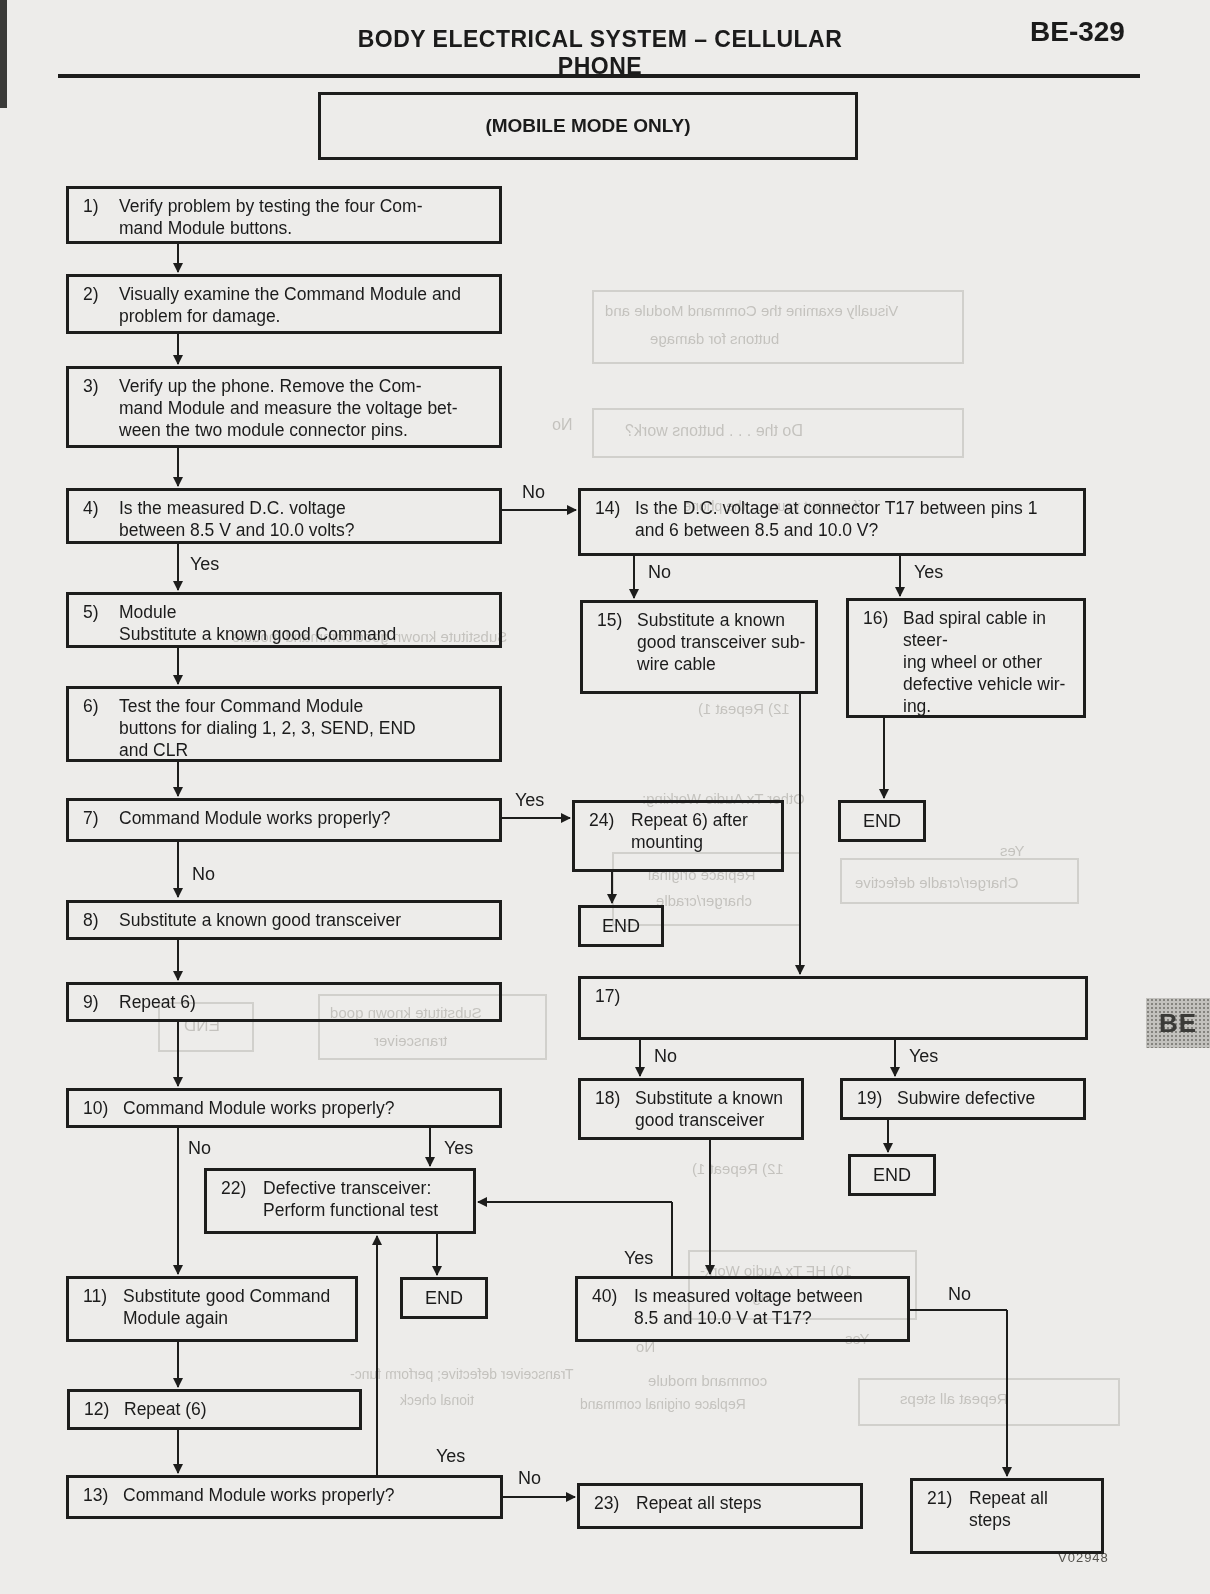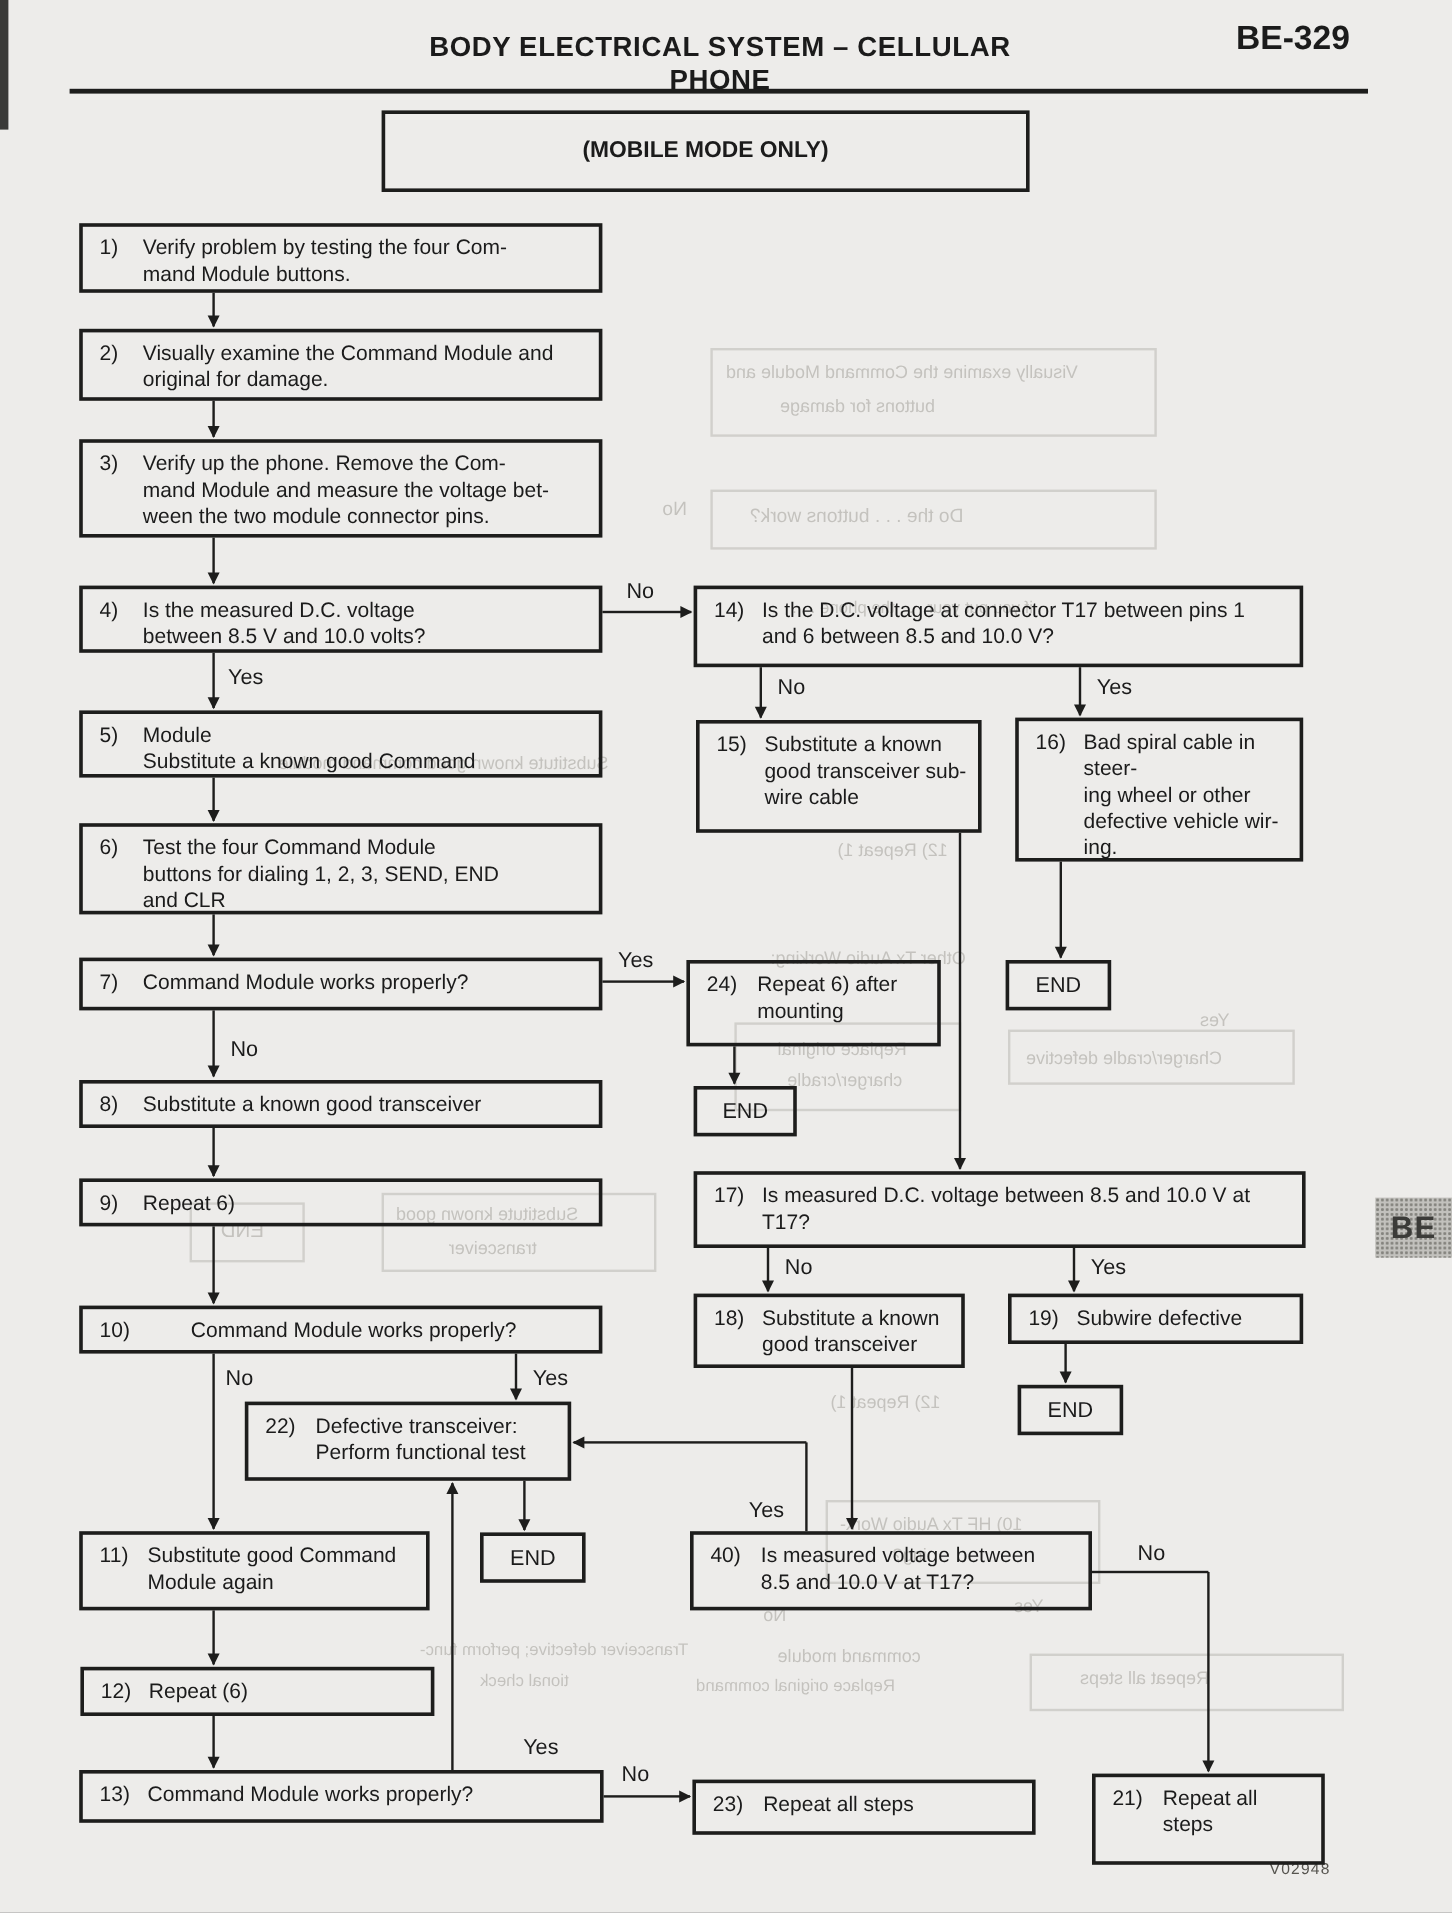--- a/index.html
+++ b/index.html
@@ -91,21 +91,21 @@
       <span class="num" style="width: 36px;">1)</span>
       <div class="lines">
         <div>Verify problem by testing the four Com-</div>
         <div>mand Module buttons.</div>
       </div>
     </div>
     <div class="node" style="left: 66px; top: 274px; width: 436px; height: 60px;">
       <span class="num" style="width: 36px;">2)</span>
       <div class="lines">
         <div>Visually examine the Command Module and</div>
-        <div>original for damage.</div>
+        <div>problem for damage.</div>
       </div>
     </div>
     <div class="node" style="left: 66px; top: 366px; width: 436px; height: 82px;">
       <span class="num" style="width: 36px;">3)</span>
       <div class="lines">
         <div>Verify up the phone. Remove the Com-</div>
         <div>mand Module and measure the voltage bet-</div>
         <div>ween the two module connector pins.</div>
       </div>
     </div>
@@ -142,21 +142,21 @@
       <div class="lines">
         <div>Substitute a known good transceiver</div>
       </div>
     </div>
     <div class="node" style="left: 66px; top: 982px; width: 436px; height: 40px;">
       <span class="num" style="width: 36px;">9)</span>
       <div class="lines">
         <div>Repeat 6)</div>
       </div>
     </div>
-    <div class="node" style="left: 66px; top: 1088px; width: 436px; height: 40px; gap: 36px;">
+    <div class="node" style="left: 66px; top: 1088px; width: 436px; height: 40px;">
       <span class="num" style="width: 40px;">10)</span>
       <div class="lines">
         <div>Command Module works properly?</div>
       </div>
     </div>
     <div class="node" style="left: 204px; top: 1168px; width: 272px; height: 66px;">
       <span class="num" style="width: 42px;">22)</span>
       <div class="lines">
         <div>Defective transceiver:</div>
         <div>Perform functional test</div>
@@ -222,24 +222,20 @@
         <div>END</div>
       </div>
     </div>
     <div class="node center" style="left: 578px; top: 905px; width: 86px; height: 42px;">
       <div class="lines">
         <div>END</div>
       </div>
     </div>
     <div class="node" style="left: 578px; top: 976px; width: 510px; height: 64px;">
       <span class="num" style="width: 40px;">17)</span>
-      <div class="lines">
-        <div>Is measured D.C. voltage between 8.5 and 10.0 V at</div>
-        <div>T17?</div>
-      </div>
     </div>
     <div class="node" style="left: 578px; top: 1078px; width: 226px; height: 62px;">
       <span class="num" style="width: 40px;">18)</span>
       <div class="lines">
         <div>Substitute a known</div>
         <div>good transceiver</div>
       </div>
     </div>
     <div class="node" style="left: 840px; top: 1078px; width: 246px; height: 42px;">
       <span class="num" style="width: 40px;">19)</span>

